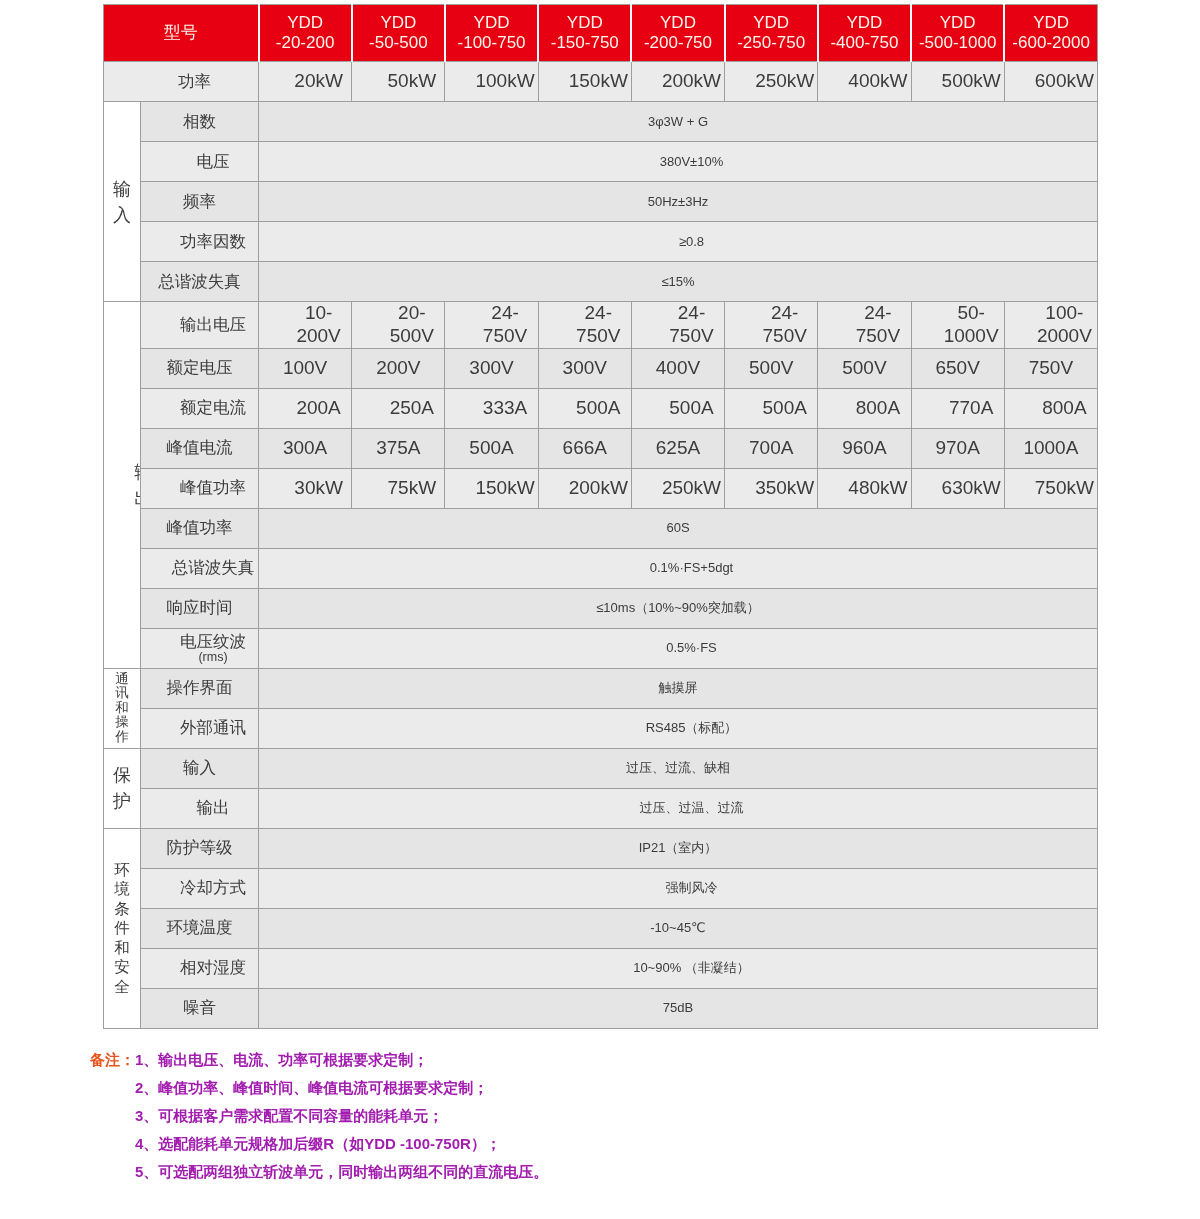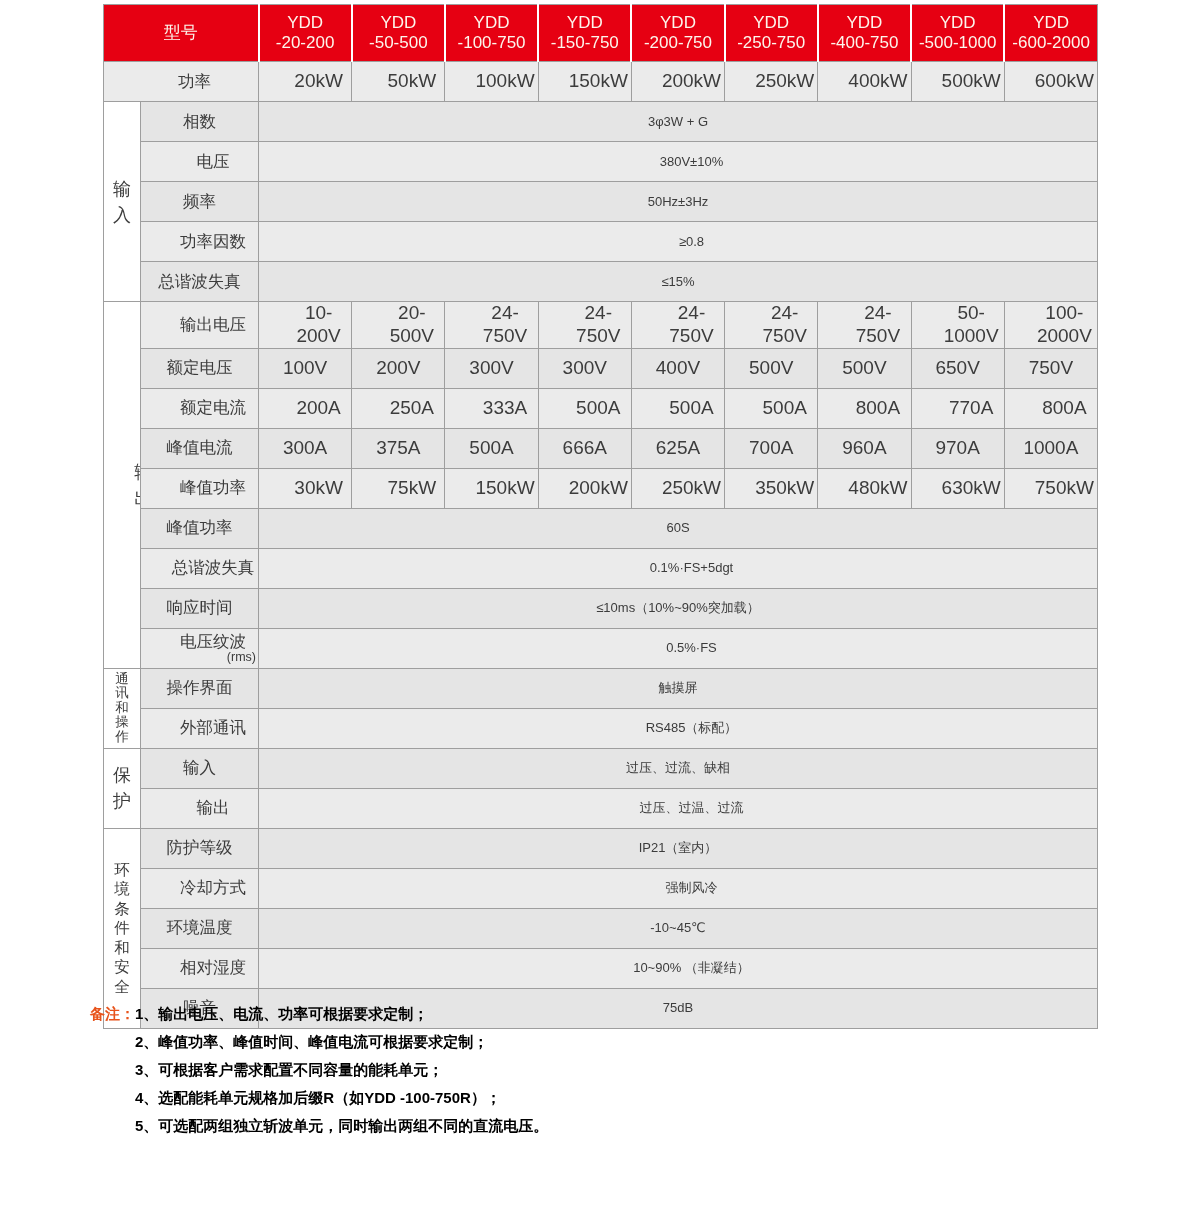--- a/index.html
+++ b/index.html
@@ -57,32 +57,32 @@
   td.grp { background: #ffffff !important; padding: 0; }
   .grp-inner {
     width: 1.15em; margin: 0 auto;
     word-break: break-all;
     text-align: center;
   }
   .g-big   { font-size: 18px; line-height: 26px; }
   .g-small { font-size: 13.5px; line-height: 14.5px; }
   .g-mid   { font-size: 15.5px; line-height: 19.5px; }
 
-  .sub { font-size: 12.5px; line-height: 1.05; color: #3c3c3c; text-align: right; }
+  .sub { font-size: 12.5px; line-height: 1.05; color: #3c3c3c; }
 
   .notes {
-    position: absolute; left: 90px; top: 1000px;
+    position: absolute; left: 90px; top: 1046px;
     display: flex; align-items: flex-start;
     font-size: 15px;
   }
   .notes-label {
     color: #e8541c; font-weight: bold;
     line-height: 28px; white-space: nowrap;
   }
-  .notes-items { color: #000000; font-weight: 600; }
+  .notes-items { color: #a21caf; font-weight: 600; }
   .notes-items .note-item { line-height: 28px; white-space: nowrap; }
 </style>
 </head>
 <body>
 
 <div class="page">
 
   <table class="spec-table">
     <colgroup>
       <col class="c-group">

